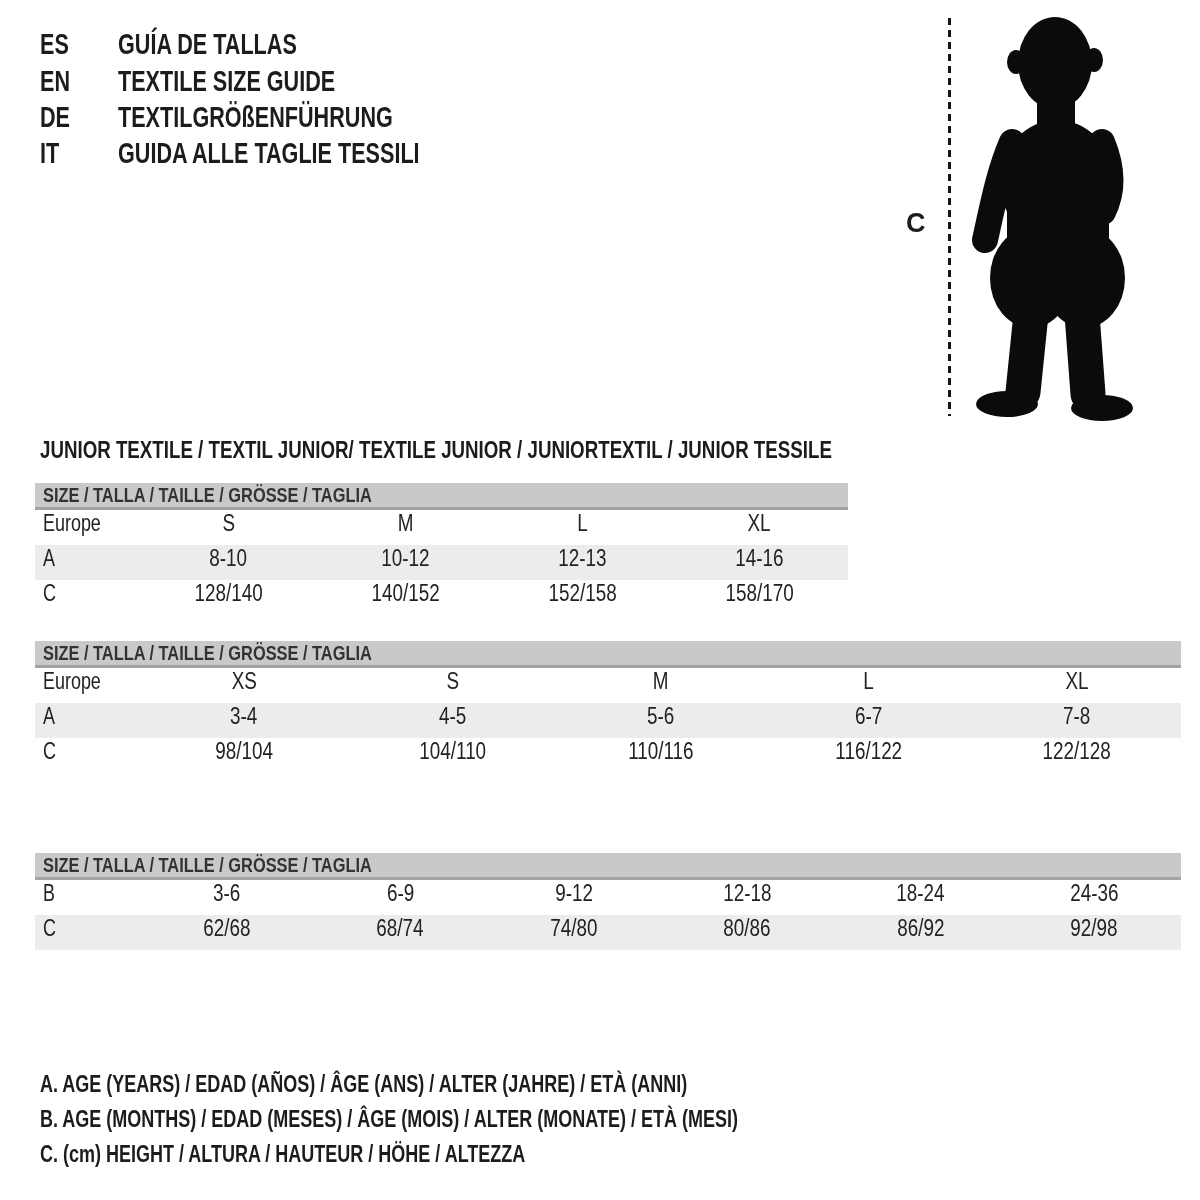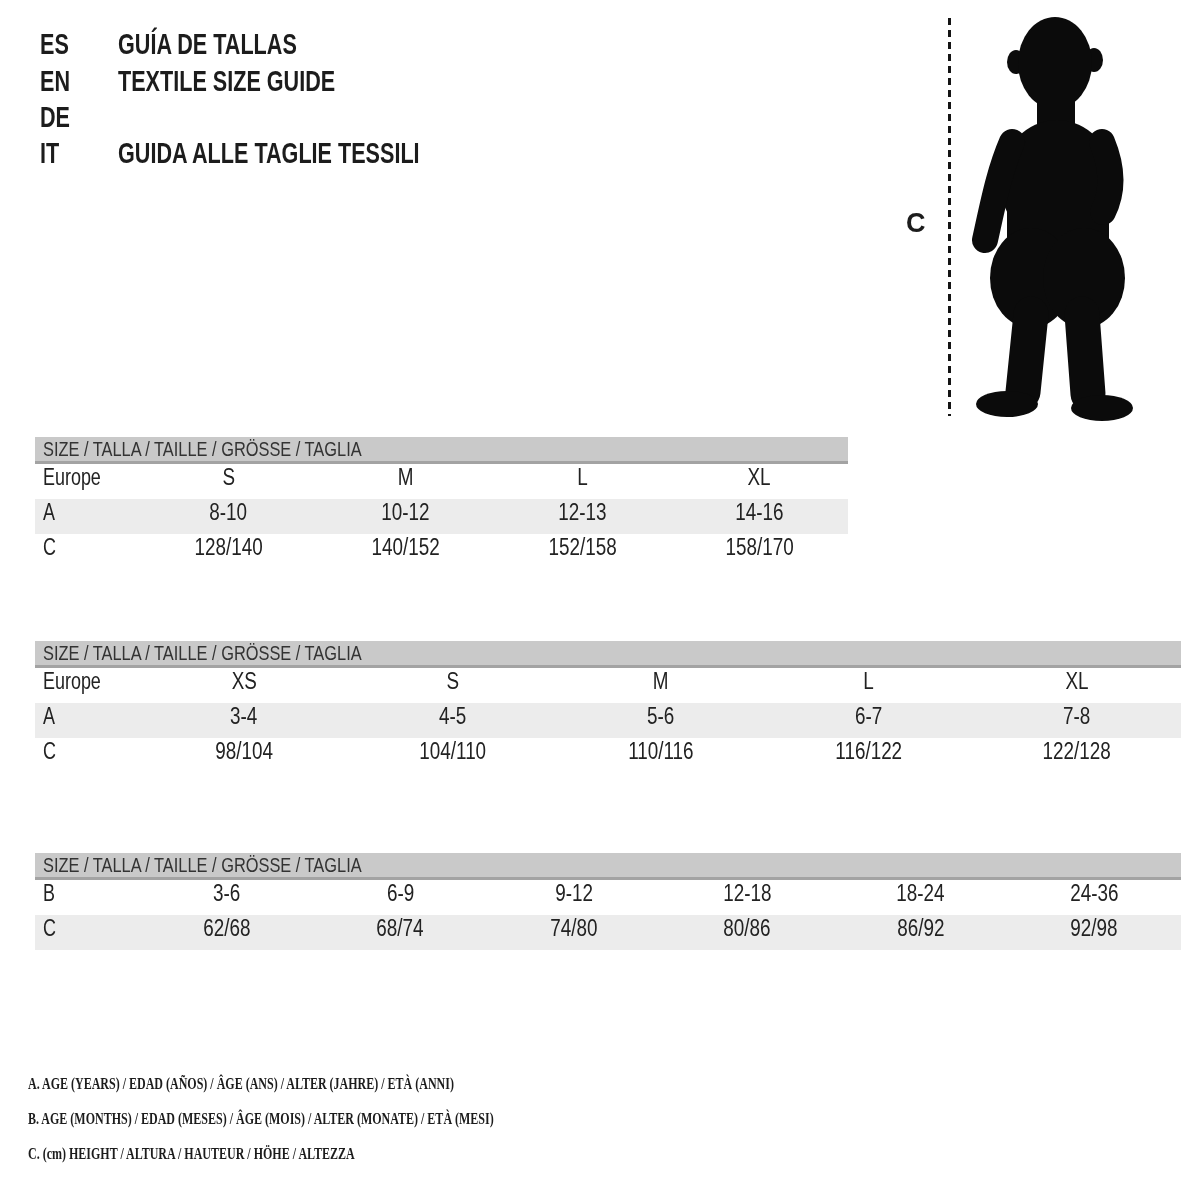--- a/index.html
+++ b/index.html
@@ -32,49 +32,50 @@
   .section-title { padding-left:5px; margin-bottom:20px; font-weight:bold; font-size:24px; }
   .title-line { line-height:26px; transform:scaleX(0.78); transform-origin:0 50%; white-space:nowrap; }
   .title-line .sub { font-size:14px; vertical-align:-4px; }
 
   .size-table { width:1146px; }
   .section.junior .size-table { width:813px; }
   .size-bar {
     height:27px; background:var(--bar-bg,#c9c9c9);
     border-bottom:3px solid var(--bar-border,#a3a3a3);
     display:flex; align-items:center; padding-left:8px; box-sizing:border-box;
-    font-weight:normal; font-size:21px; color:#333333;
+    font-weight:bold; font-size:21px; color:#333333;
   }
   .size-bar .bar-text { transform:scaleX(0.78); transform-origin:0 50%; white-space:nowrap; display:inline-block; }
   .t-row { display:flex; align-items:flex-start; height:35px; font-size:23px; color:#222222; }
   .t-row.shaded { background:var(--row-bg,#ececec); }
   .t-cell.label { width:105px; padding-left:8px; box-sizing:border-box; }
   .t-cell.label .cond-l { transform:scaleX(0.78); }
   .t-cell.val { flex:1; text-align:center; }
 
   
-  .notes { position:absolute; left:28px; top:1066px; font-weight:bold; font-size:16px;font-family:Liberation Serif, serif; }
+  .notes { position:absolute; left:40px; top:1066px; font-weight:bold; font-size:24px; }
   .note-line { line-height:35px; transform:scaleX(0.75); transform-origin:0 50%; white-space:nowrap; }
 </style>
 </head>
 <body>
 
 <div class="canvas">
 
   <div class="lang-header">
       <div class="lang-row">
         <span class="lang-code"><span class="cond-l">ES</span></span>
         <span><span class="cond-l">GUÍA DE TALLAS</span></span>
       </div>
       <div class="lang-row">
         <span class="lang-code"><span class="cond-l">EN</span></span>
         <span><span class="cond-l">TEXTILE SIZE GUIDE</span></span>
       </div>
       <div class="lang-row">
         <span class="lang-code"><span class="cond-l">DE</span></span>
+        <span><span class="cond-l">TEXTILGRÖßENFÜHRUNG</span></span>
       </div>
       <div class="lang-row">
         <span class="lang-code"><span class="cond-l">IT</span></span>
         <span><span class="cond-l">GUIDA ALLE TAGLIE TESSILI</span></span>
       </div>
     </div>
 
   <div class="height-line"></div>
   <div class="measure-label">
     <span>C</span>
@@ -93,20 +94,23 @@
       <path d="M139,128 C149,152 151,176 140,198" fill="none" stroke="#0b0b0b" stroke-width="26" stroke-linecap="round"></path>
       <path d="M68,300 L60,378" fill="none" stroke="#0b0b0b" stroke-width="35" stroke-linecap="round"></path>
       <path d="M119,300 L125,380" fill="none" stroke="#0b0b0b" stroke-width="35" stroke-linecap="round"></path>
       <ellipse cx="44" cy="390" rx="31" ry="13"></ellipse>
       <ellipse cx="139" cy="394" rx="31" ry="13"></ellipse>
     </g>
   </svg>
 
   <div>
       <section class="section junior">
+        <div class="section-title">
+          <div class="title-line"><span>JUNIOR TEXTILE / TEXTIL JUNIOR/ TEXTILE JUNIOR / JUNIORTEXTIL / JUNIOR TESSILE</span></div>
+        </div>
         <div class="size-table">
           <div class="size-bar">
             <span class="bar-text">SIZE / TALLA / TAILLE / GRÖSSE / TAGLIA</span>
           </div>
           <div class="t-row">
             <div class="t-cell label"><span class="cond-l">Europe</span></div>
             <div class="t-cell val"><span class="cond-c">S</span></div>
             <div class="t-cell val"><span class="cond-c">M</span></div>
             <div class="t-cell val"><span class="cond-c">L</span></div>
             <div class="t-cell val"><span class="cond-c">XL</span></div>

